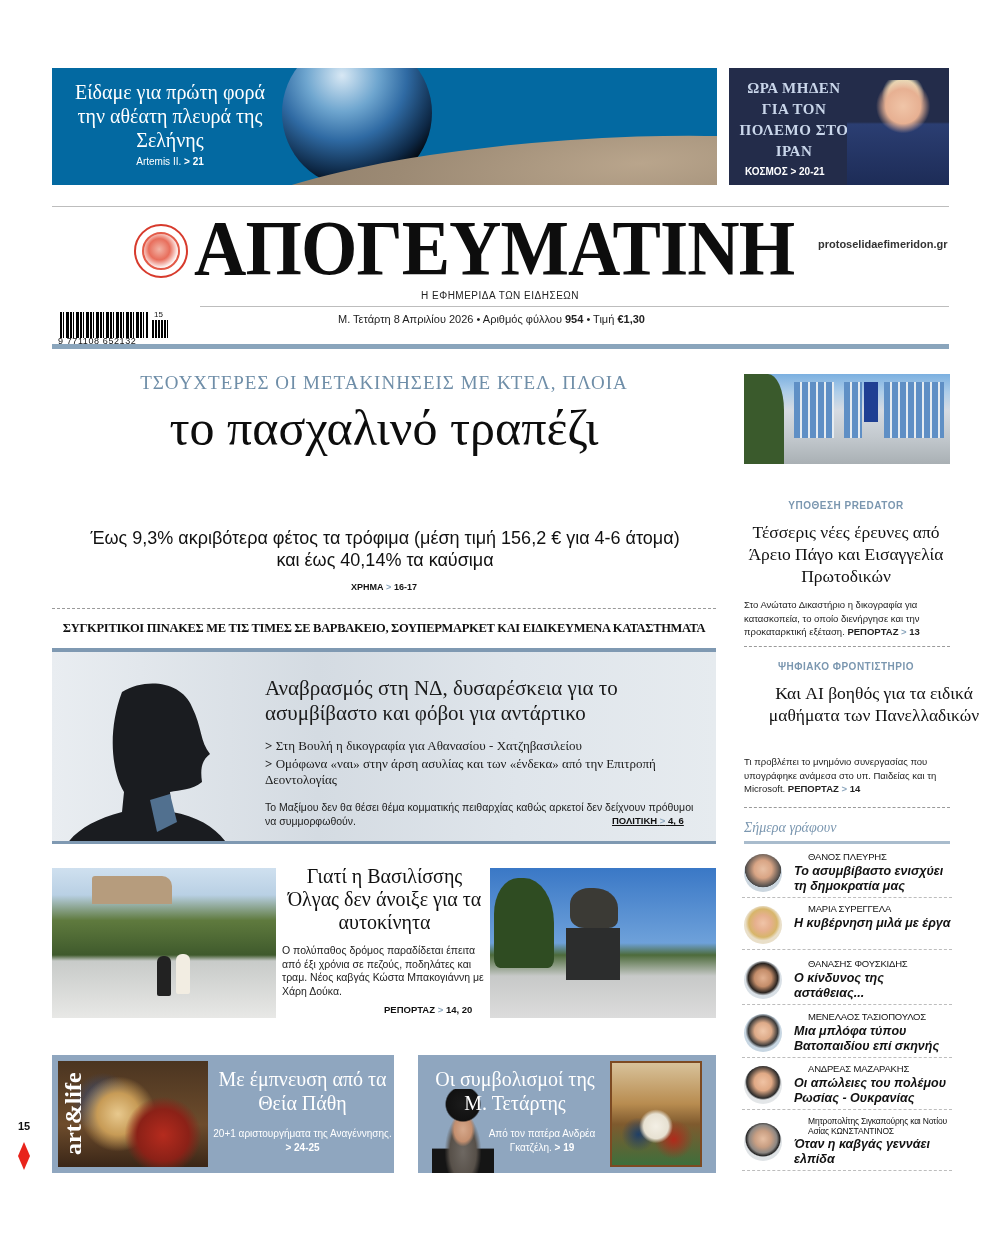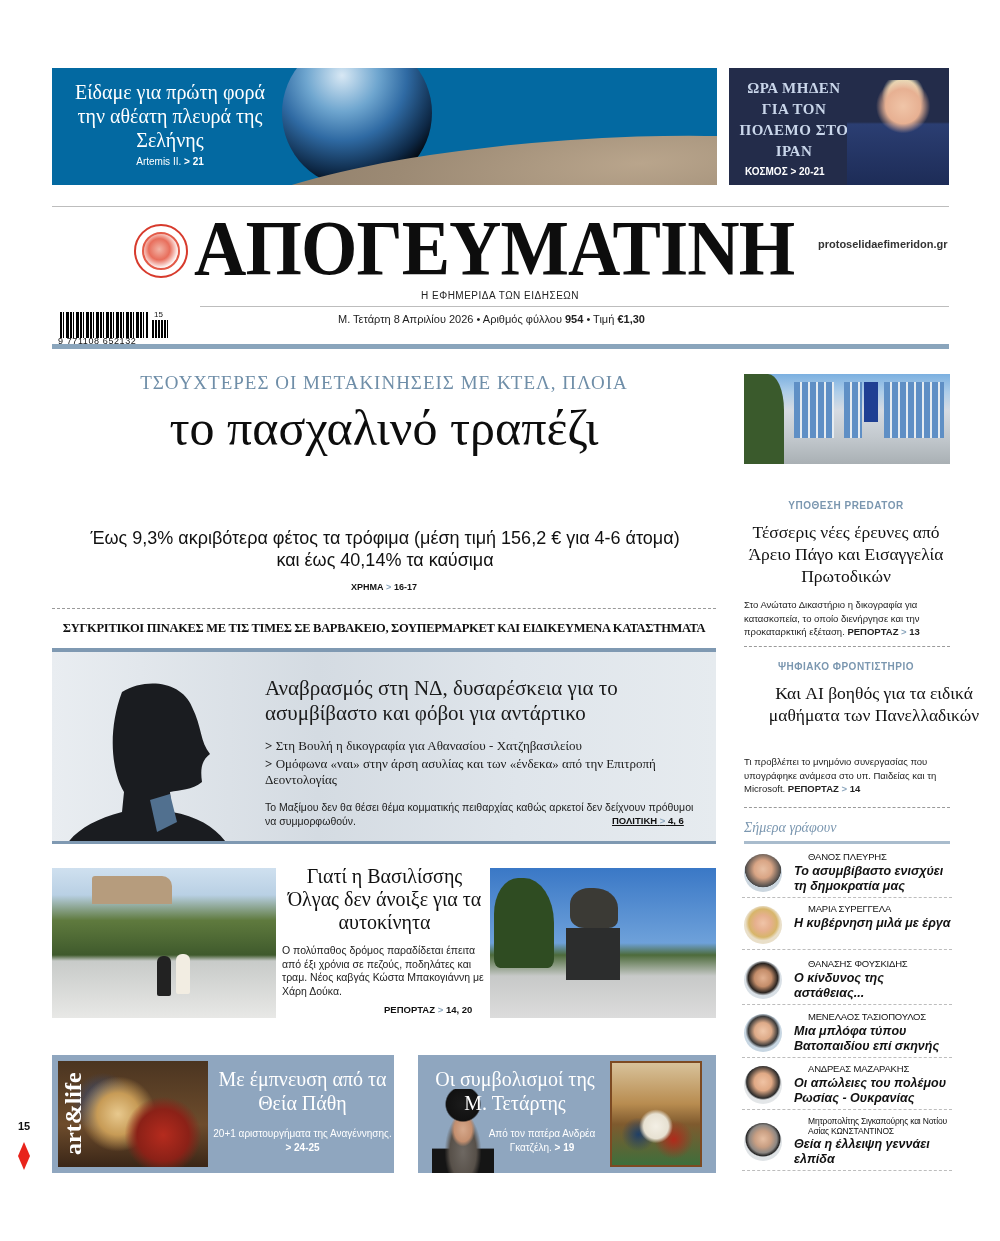--- a/index.html
+++ b/index.html
@@ -296,14 +296,14 @@
   <div class="title">Μια μπλόφα τύπου Βατοπαιδίου επί σκηνής</div>
 </div>
 <div class="col-row" style="top:1060px;">
   <div class="avatar" style="background: radial-gradient(circle at 50% 42%, #f0c3a4 0%, #e0a985 30%, #2b2b2b 56%, #e3e6e8 62%);"></div>
   <div class="name">ΑΝΔΡΕΑΣ ΜΑΖΑΡΑΚΗΣ</div>
   <div class="title">Οι απώλειες του πολέμου Ρωσίας - Ουκρανίας</div>
 </div>
 <div class="col-row tall" style="top:1113px; height:58px;">
   <div class="avatar" style="top:10px; background: radial-gradient(circle at 50% 42%, #e6bfa3 0%, #c99f83 28%, #8b8682 48%, #262626 58%, #dfe3e6 62%);"></div>
   <div class="name">Μητροπολίτης Σιγκαπούρης και Νοτίου Ασίας ΚΩΝΣΤΑΝΤΙΝΟΣ</div>
-  <div class="title">Θεία η έλλειψη γεννάει ελπίδα</div>
+  <div class="title">Όταν η καβγάς γεννάει ελπίδα</div>
 </div>
 
 </body></html>

